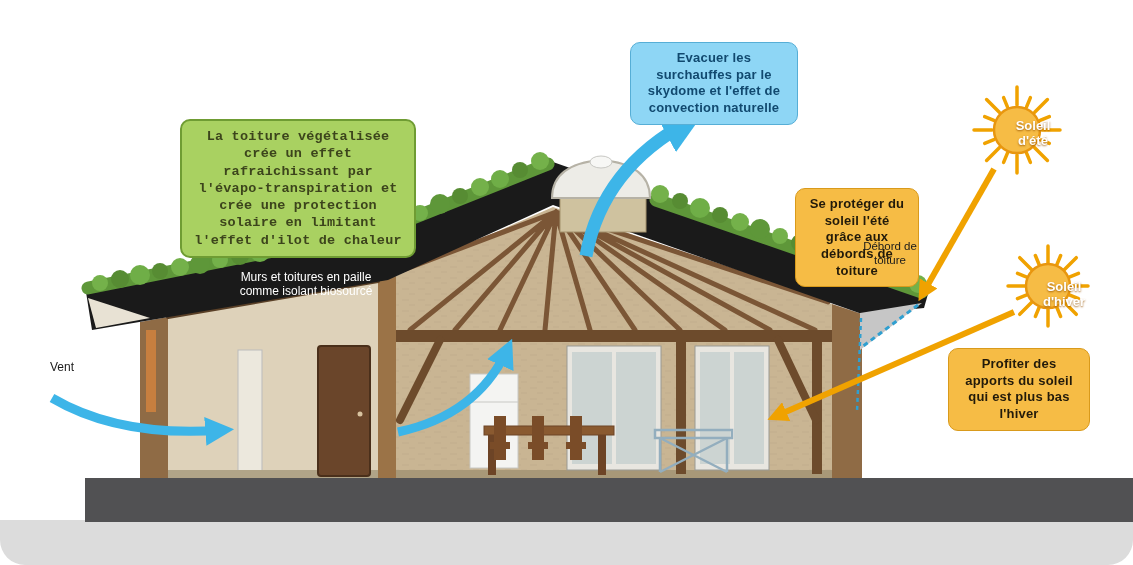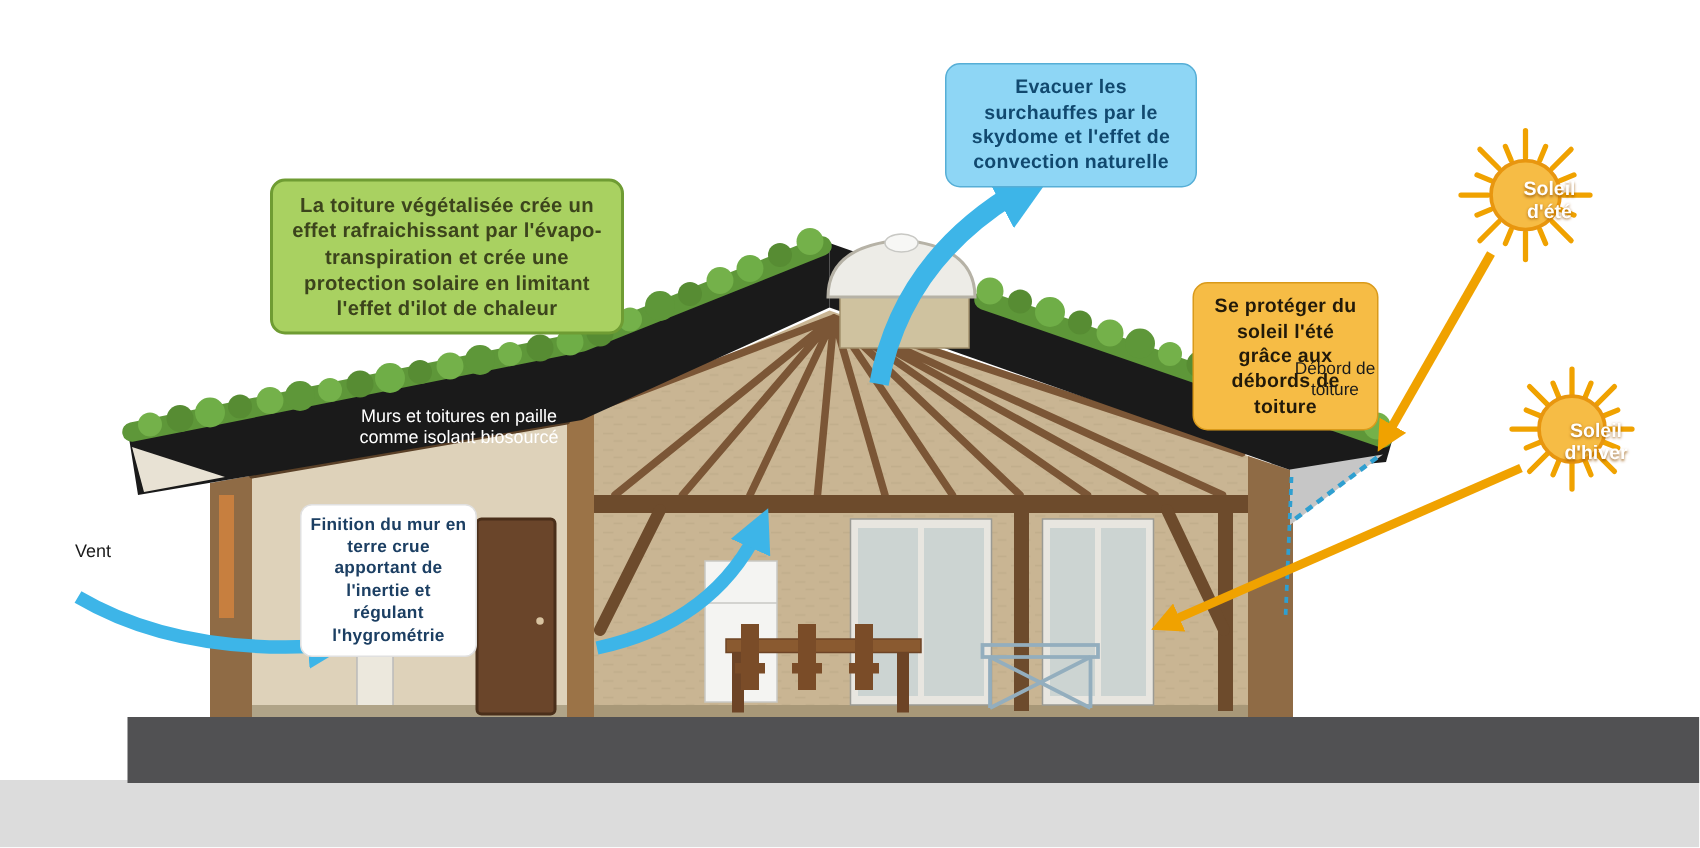--- a/index.html
+++ b/index.html
@@ -1,22 +1,22 @@
 <!DOCTYPE html>
 <html><head>
 <meta charset="utf-8">
 <style>
   html,body{margin:0;padding:0;background:#fff;}
   .stage{position:relative;width:1133px;height:565px;background:#ffffff;overflow:hidden;
-         font-family:"Liberation Sans",sans-serif;}
+         font-family:"Liberation Sans",sans-serif;border-radius:25px;}
   .stage svg{position:absolute;left:0;top:0;}
   .co{position:absolute;font-weight:bold;text-align:center;border-radius:10px;
       padding:7px 9px;font-size:13px;line-height:1.28;box-sizing:border-box;letter-spacing:.2px;}
   .co-blue{background:#8ed6f5;border:1px solid #56aed6;color:#11496f;}
-  .co-green{background:#a9d161;border:2px solid #6f9c33;color:#3c441c;font-size:13.5px;}
+  .co-green{background:#a9d161;border:2px solid #6f9c33;color:#3c441c;font-size:13.5px;font-family:Liberation Mono, monospace;}
   .co-yellow{background:#f6bc45;border:1px solid #d99a1b;color:#221a0a;}
   .co-white{background:#ffffff;border:1px solid #e0e0e0;color:#1c3f63;font-size:11.5px;
             padding:6px 5px;border-radius:8px;}
   .lbl{position:absolute;font-weight:normal;color:#1a1a1a;line-height:1.2;}
   .lbl-center{text-align:center;}
   .lbl-ondark{color:#ffffff;}
   .sun-label{position:absolute;font-weight:bold;color:#ffffff;font-size:13px;line-height:1.15;
              text-align:center;text-shadow:0 1px 2px rgba(150,85,0,.85);margin-left:16px;}
 </style>
 </head>
@@ -209,24 +209,24 @@
   </svg>
 
   <div class="co co-blue" style="left:630px;top:42px;width:168px;">Evacuer les surchauffes par le skydome et l'effet de convection naturelle</div>
 
   <div class="co co-green" style="left:180px;top:119px;width:236px;">La toiture végétalisée crée un effet rafraichissant par l'évapo-transpiration et crée une protection solaire en limitant l'effet d'ilot de chaleur</div>
 
   <div class="co co-yellow" style="left:795px;top:188px;width:124px;">Se protéger du soleil l'été grâce aux débords de toiture</div>
 
   <div class="lbl lbl-center" style="left:858px;top:240px;width:64px;font-size:11.5px;">Débord de toiture</div>
 
+  <div class="co co-yellow" style="left:948px;top:348px;width:142px;">Profiter des apports du soleil qui est plus bas l'hiver</div>
 
   <div class="lbl lbl-ondark lbl-center" style="left:224px;top:270px;width:164px;font-size:12px;">Murs et toitures en paille comme isolant biosourcé</div>
 
-  <div class="co co-white" style="left:200px;top:336px;width:118px;">Finition du mur en terre crue apportant de l'inertie et régulant l'hygrométrie</div>
 
   <div class="lbl" style="left:50px;top:360px;font-size:12px;">Vent</div>
 
   <div class="sun-label" style="left:995px;top:119px;width:44px;">Soleil d'été</div>
 
   <div class="sun-label" style="left:1026px;top:280px;width:44px;">Soleil d'hiver</div>
 
 </div>
 
 </body></html>

